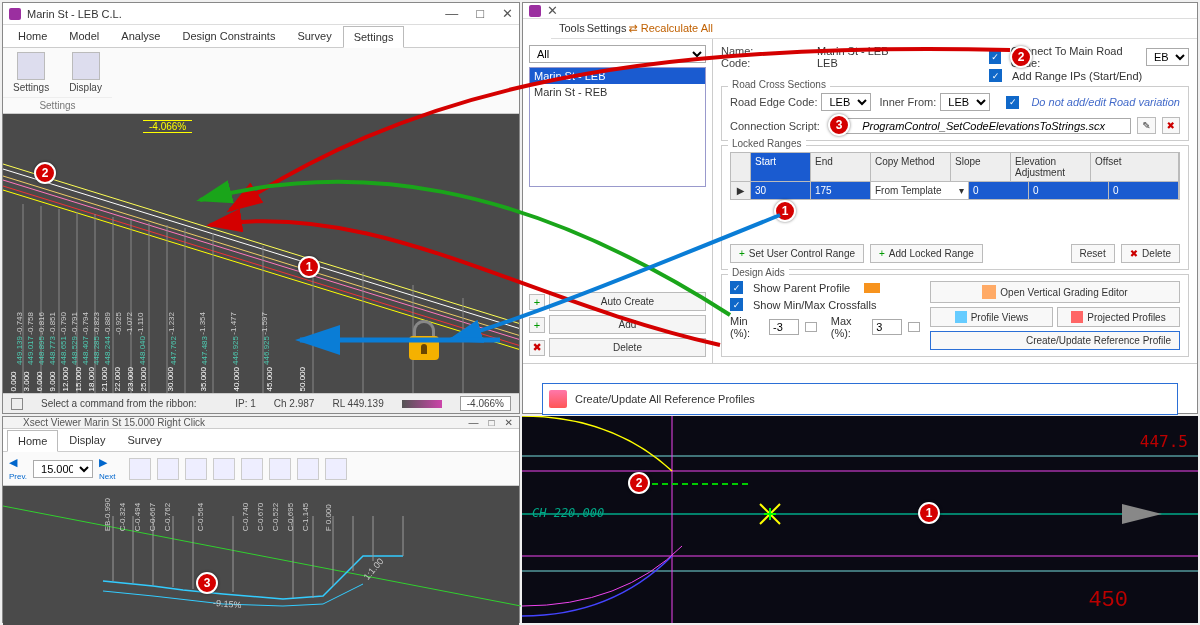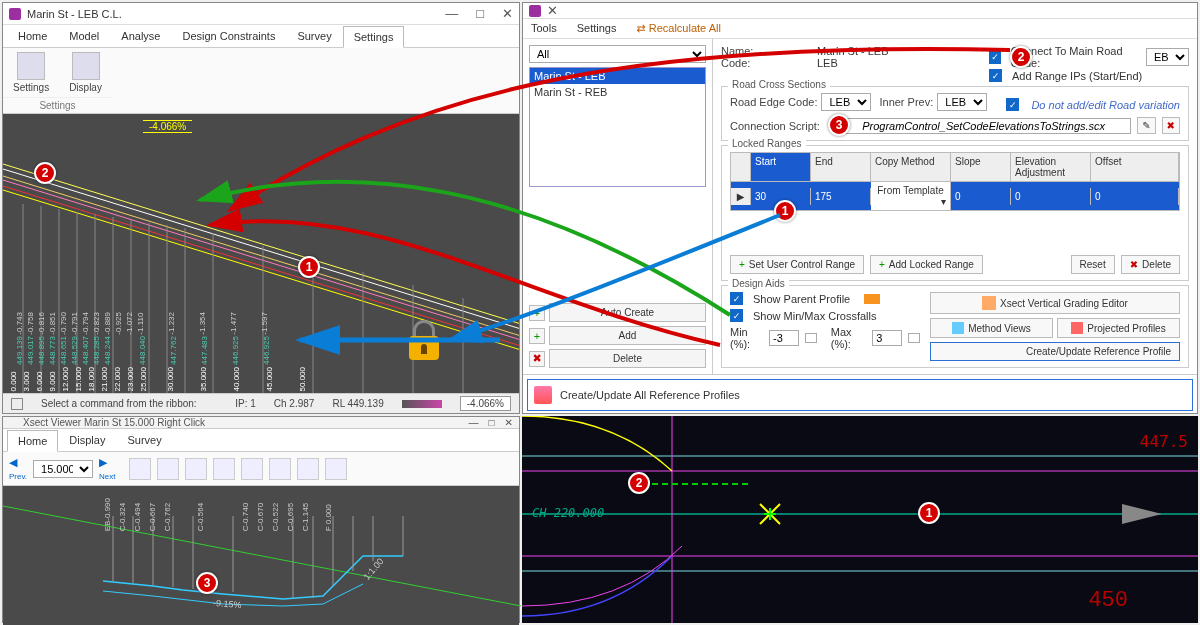--- a/index.html
+++ b/index.html
@@ -208,21 +208,21 @@
 <div class="callout" style="left:298px; top:256px;">1</div>
 <div class="callout" style="left:34px; top:162px;">2</div>
 
 <div class="window" style="left:522px; top:2px; width:676px; height:412px;">
   <div class="titlebar">
     <div class="icon-sq"></div>
     <div class="winbtns">
         <span>✕</span>
       </div>
   </div>
-  <div style="display:flex; gap:20px; padding:3px 8px; border-bottom:1px solid #ddd; font-size:11px;">
+  <div style="display:flex; gap:2px; padding:3px 8px; border-bottom:1px solid #ddd; font-size:11px;margin-left:28px;">
     <span>Tools</span>
     <span>Settings</span>
     <span style="color:#c06000;">⇄ <span>Recalculate All</span></span>
   </div>
   <div class="rp-body">
     <div class="rp-left">
       <select style="width:100%;"><option>All</option></select>
       <div class="rp-list">
         <div class="item sel">Marin St - LEB</div>
         <div class="item">Marin St - REB</div>
@@ -260,27 +260,27 @@
               <select style="width:44px;"><option>EB</option></select>
             </div>
           <div class="form-row">
               <span class="chk">✓</span>
               <span>Add Range IPs (Start/End)</span>
             </div>
         </div>
       </div>
       <div class="group-frame">
         <div class="legend">Road Cross Sections</div>
-        <div style="display:flex; align-items:flex-end; gap:8px;">
+        <div style="display:flex; align-items:center; gap:8px;">
           <div class="form-row" style="gap:4px;">
               <label style="width:auto;">Road Edge Code:</label>
               <select style="width:50px;"><option>LEB</option></select>
             </div>
           <div class="form-row" style="gap:4px;">
-              <label style="width:auto;">Inner Prev:</label>
+              <label style="width:auto;">Inner From:</label>
               <select style="width:50px;"><option>LEB</option></select>
             </div>
           <div style="flex:1;"></div>
           <span class="chk">✓</span>
             <span class="italic">Do not add/edit Road variation</span>
         </div>
         <div class="form-row" style="margin-top:6px;">
           <label style="width:100px;">Connection Script:</label>
           <input type="text" style="flex: 1 1 0%; text-align: center; font-style: italic;" value="ProgramControl_SetCodeElevationsToStrings.scx">
           <span class="btn" style="padding:2px 4px;">✎</span>
@@ -295,21 +295,21 @@
           <div style="width:60px;">End</div>
           <div style="width:80px;">Copy Method</div>
           <div style="width:60px;">Slope</div>
           <div style="width:80px;">Elevation Adjustment</div>
           <div style="flex:1;">Offset</div>
         </div>
         <div class="table-row">
           <div class="arrow">▶</div>
           <div style="width:60px;">30</div>
           <div style="width:60px;">175</div>
-          <div style="width:80px;background:#fff;color:#333;text-align:center;"><span>From Template</span> <span style="float:right;">▾</span></div>
+          <div style="width:98px;background:#fff;color:#333;"><span>From Template</span> <span style="float:right;">▾</span></div>
           <div style="width:60px;">0</div>
           <div style="width:80px;">0</div>
           <div style="flex:1;">0</div>
         </div>
         <div style="height:40px;"></div>
         <div style="display:flex; gap:6px; margin-top:4px;">
           <span class="btn">
               <span style="color:#090;">+</span>
               <span>Set User Control Range</span>
             </span>
@@ -343,41 +343,41 @@
               <input type="text" style="width: 30px;" value="-3">
               <span style="width:14px;height:10px;border:1px solid #aaa;"></span>
               <span style="margin-left:8px;">Max (%):</span>
               <input type="text" style="width: 30px;" value="3">
               <span style="width:14px;height:10px;border:1px solid #aaa;"></span>
             </div>
           </div>
           <div class="da-right">
             <div class="btn" style="justify-content:center;">
                 <span style="width:14px;height:14px;background:#fa6;"></span>
-                <span>Xsect Vertical Grading Editor</span>
+                <span>Open Vertical Grading Editor</span>
               </div>
             <div class="row">
               <span class="btn">
                   <span style="width:12px;height:12px;background:#6cf;"></span>
-                  <span>Method Views</span>
+                  <span>Profile Views</span>
                 </span>
               <span class="btn">
                   <span style="width:12px;height:12px;background:#f66;"></span>
                   <span>Projected Profiles</span>
                 </span>
             </div>
             <div class="btn blue-b" style="justify-content:flex-end;">
                 <span>Create/Update Reference Profile</span>
               </div>
           </div>
         </div>
       </div>
     </div>
   </div>
-  <div style="border-top:1px solid #ccc; padding:4px;">
+  <div style="border-top:1px solid #ccc; padding:19px;">
     <div class="big-btn">
       <div class="bicon"></div>
       <span>Create/Update All Reference Profiles</span>
     </div>
   </div>
 </div>
 
 <div class="callout" style="left:1010px; top:46px;">2</div>
 <div class="callout" style="left:828px; top:114px;">3</div>
 <div class="callout" style="left:774px; top:200px;">1</div>

